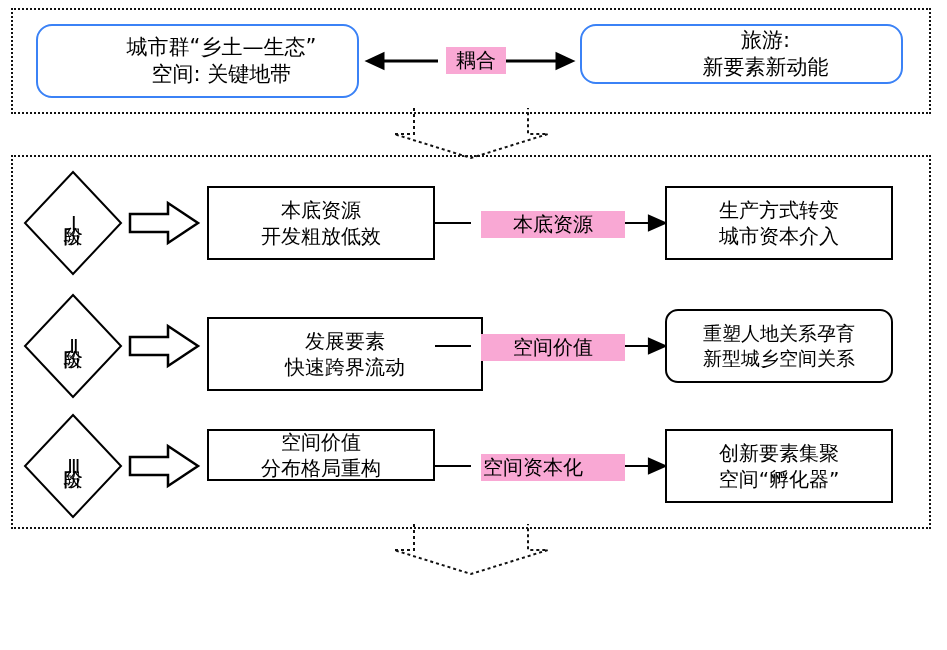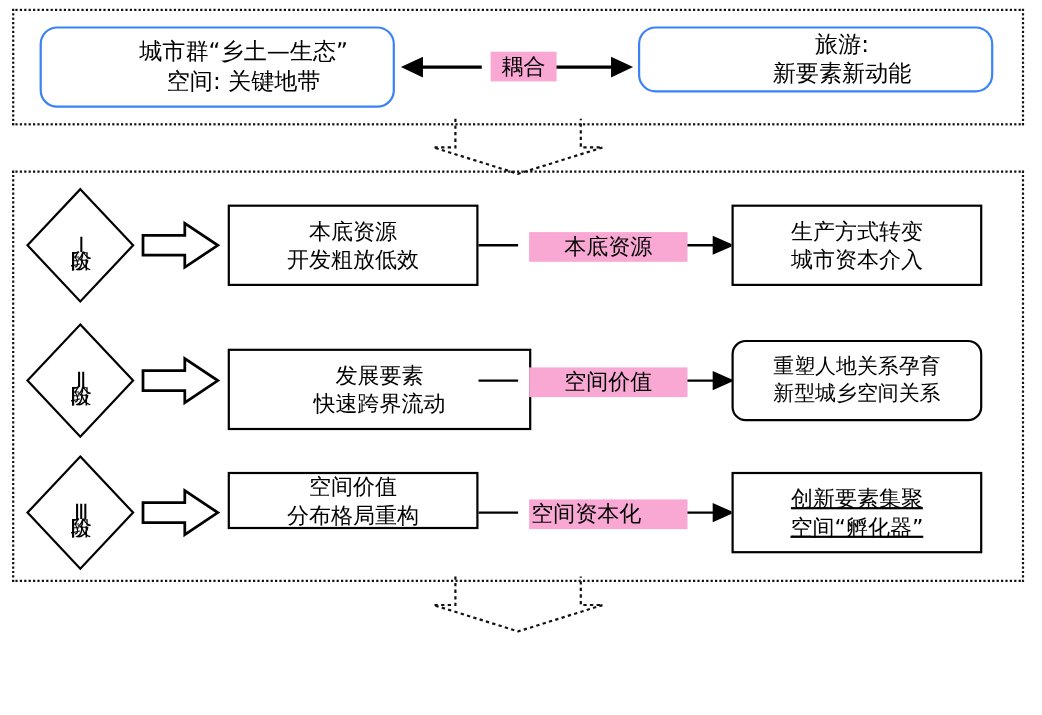--- a/index.html
+++ b/index.html
@@ -228,21 +228,21 @@
     <div class="abs" style="left:435px; top:38px; width:230px; height:30px;">
       <svg width="230" height="30" viewBox="0 0 230 30">
         <g stroke="#000000" stroke-width="2.2" fill="#000000">
           <line x1="0" y1="15" x2="36" y2="15"></line>
           <line x1="152" y1="15" x2="222" y2="15"></line>
           <polygon points="230,15 214,8 214,22"></polygon>
         </g>
       </svg>
     </div>
     <div class="abs conn-label" style="left:481px; top:41px; width:140px; text-align:left;">空间资本化</div>
-    <div class="rect-box abs" style="left:665px; top:16px; width:228px; height:74px;text-decoration:underline;">
+    <div class="rect-box abs" style="left:665px; top:16px; width:228px; height:74px;">
       <div>
         <div class="txt-lg">创新要素集聚</div>
         <div class="txt-lg">空间“孵化器”</div>
       </div>
     </div>
   </div>
 
   <div class="abs" style="left:386px; top:524px; width:170px; height:52px;">
     <svg width="170" height="52" viewBox="0 0 170 52">
       <path d="M 28 0 L 28 26 L 8 26 L 85 50 L 162 26 L 142 26 L 142 0" fill="none" stroke="#111111" stroke-width="2" stroke-dasharray="3,3"></path>

